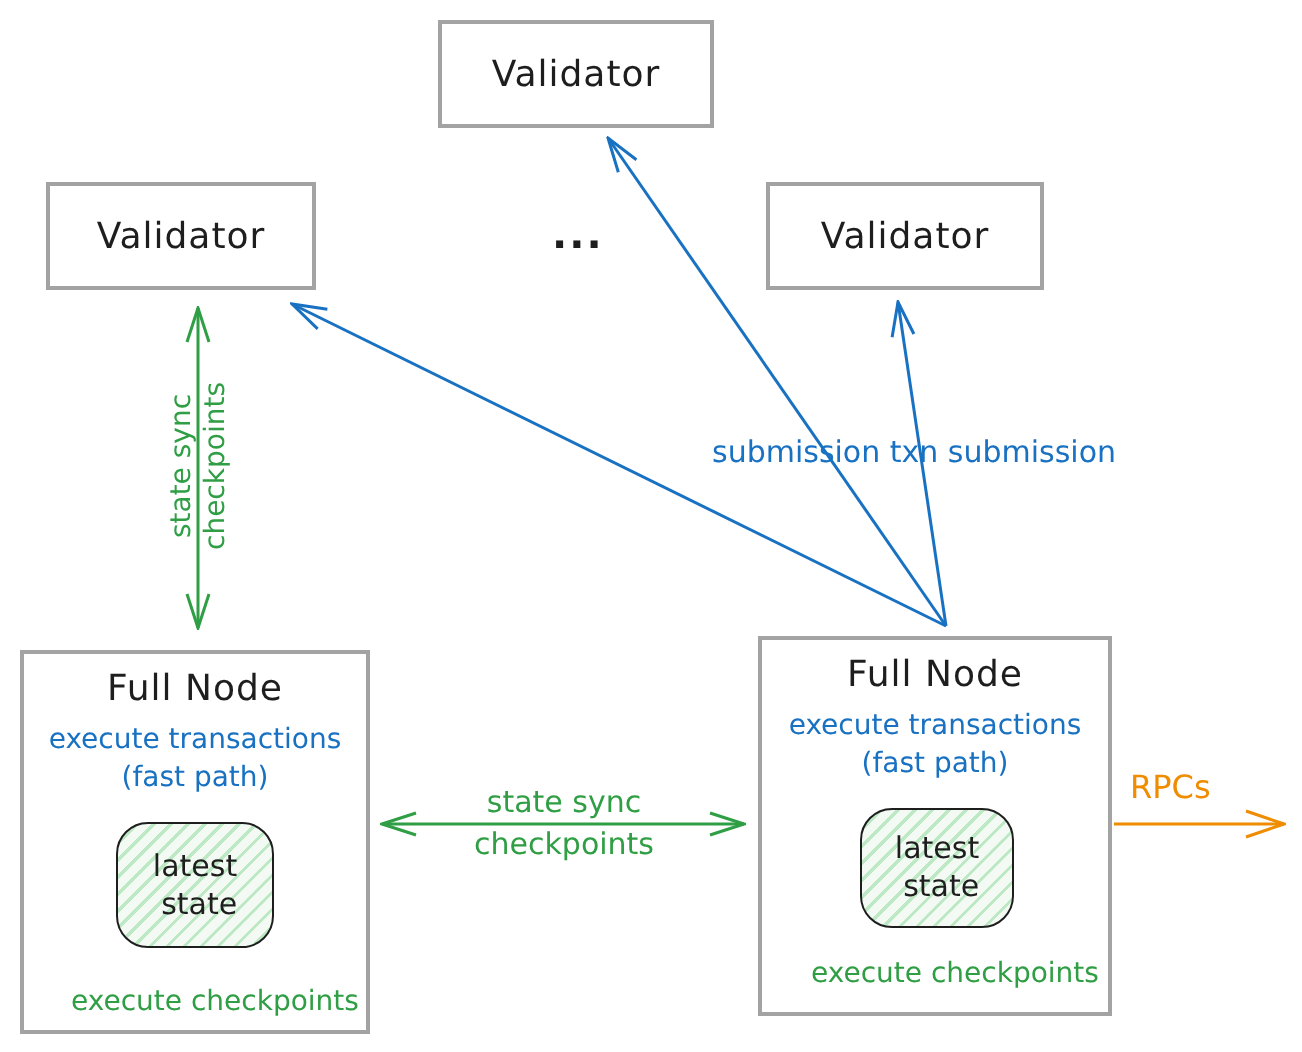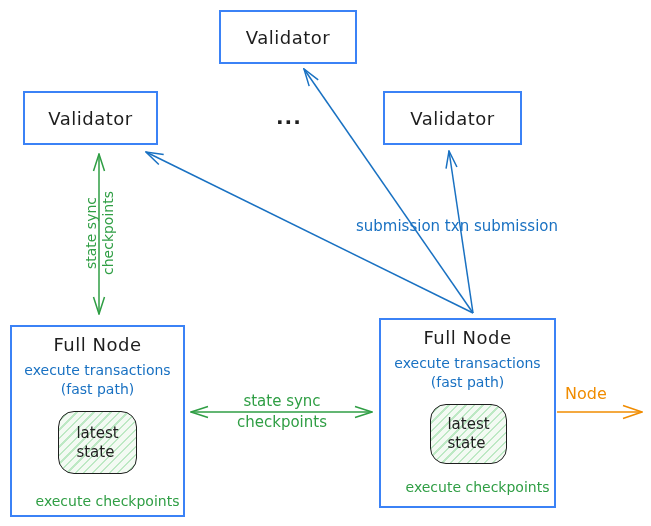--- a/index.html
+++ b/index.html
@@ -2,34 +2,34 @@
 <html><head>
 <meta charset="utf-8">
 <style>
   html,body{margin:0;padding:0;background:#fff;}
   .canvas{
     position:relative;width:651px;height:526px;background:#ffffff;
     font-family:"DejaVu Sans","Liberation Sans",sans-serif;color:#1e1e1e;overflow:hidden;
   }
   .arrows{position:absolute;left:0;top:0;width:651px;height:526px;}
   .node-box{
-    position:absolute;background:#fff;border:2px solid #3b82f6;box-sizing:border-box;
+    position:absolute;background:#fff;border:2px solid #a3a3a3;box-sizing:border-box;
     display:flex;align-items:center;justify-content:center;
   }
   .validator-box{height:54px;}
   .node-title{font-size:18px;color:#1e1e1e;letter-spacing:0.5px;}
   .full-node{flex-direction:column;justify-content:flex-start;align-items:center;}
   .fn-title{margin-top:7px;font-size:18px;color:#1e1e1e;letter-spacing:0.5px;}
   .blue-text{color:#1971c2;}
   .green-text{color:#2f9e44;}
   .orange-text{color:#f08c00;}
   .fn-line{font-size:14px;line-height:19px;text-align:center;}
   .latest-state{
     position:absolute;border:1.5px solid #1e1e1e;border-radius:16px;box-sizing:border-box;
-    display:flex;align-items:center;justify-content:center;text-align:left;
+    display:flex;align-items:center;justify-content:center;text-align:right;
     background:#f3faf3;
     background-image:repeating-linear-gradient(135deg, rgba(64,192,87,0.30) 0 1.5px, rgba(255,255,255,0) 1.5px 6px);
     font-size:15px;line-height:19px;white-space:pre-line;color:#1e1e1e;
   }
   .fn-bottom{position:absolute;left:0;right:0;text-align:center;font-size:14px;padding-left:20px;}
   .edge-label{position:absolute;font-size:15px;line-height:17px;text-align:center;}
   .vlabel{
     position:absolute;left:50px;top:216px;width:100px;height:34px;
     transform:rotate(-90deg);font-size:14px;line-height:17px;text-align:center;
   }
@@ -108,15 +108,15 @@
   <div class="vlabel green-text">
     <div>state sync</div>
     <div>checkpoints</div>
   </div>
 
   <div class="edge-label green-text" style="left:202px;top:393px;width:160px;">state sync</div>
   <div class="edge-label green-text" style="left:202px;top:414px;width:160px;">checkpoints</div>
 
   <div class="edge-label blue-text" style="left:356px;top:218px;width:240px;text-align:left;">submission txn submission</div>
 
-  <div class="edge-label orange-text" style="left:565px;top:385px;width:60px;text-align:left;font-size:16px;">Node</div>
+  <div class="edge-label orange-text" style="left:565px;top:385px;width:60px;text-align:left;font-size:16px;">RPCs</div>
 
 </div>
 
 </body></html>

